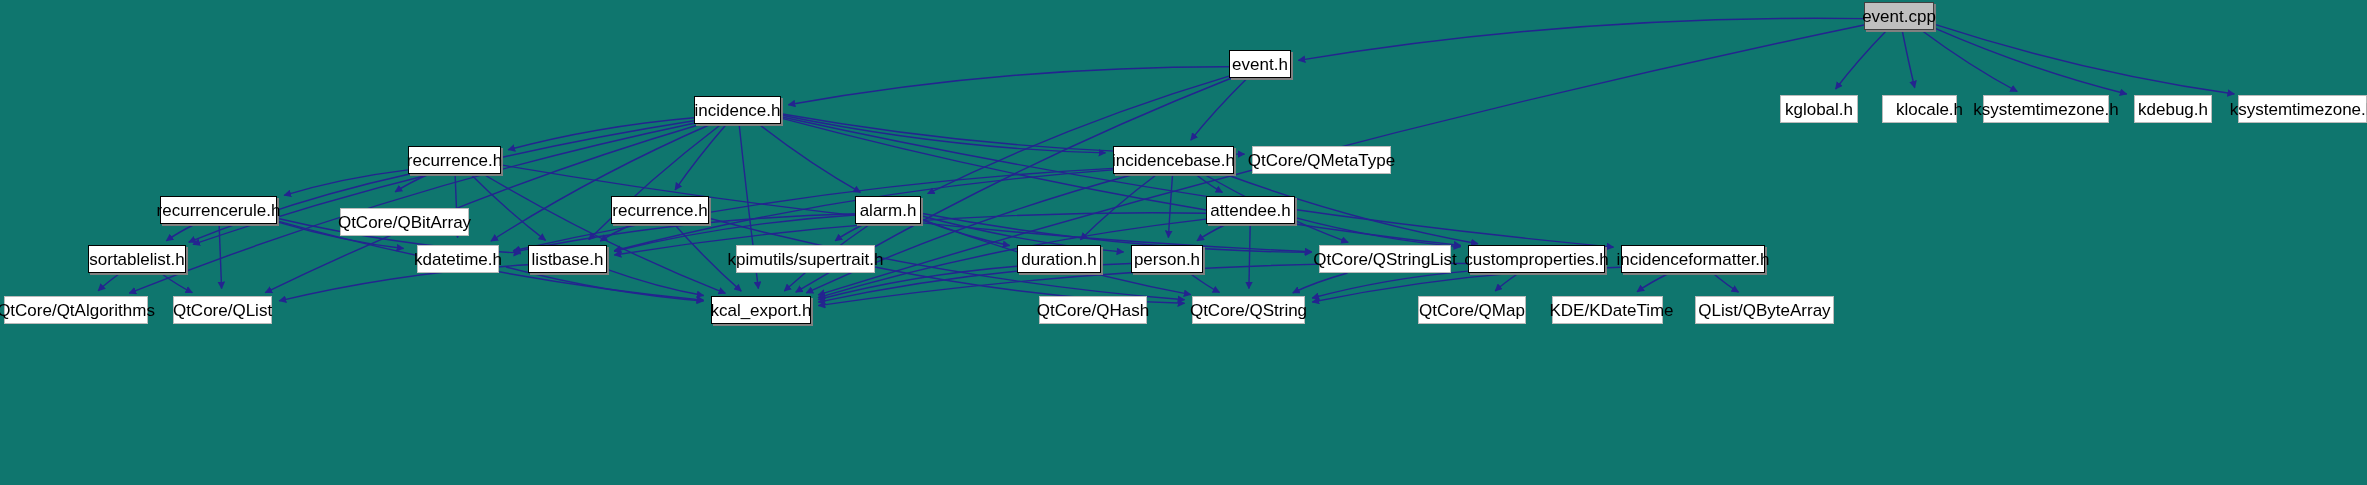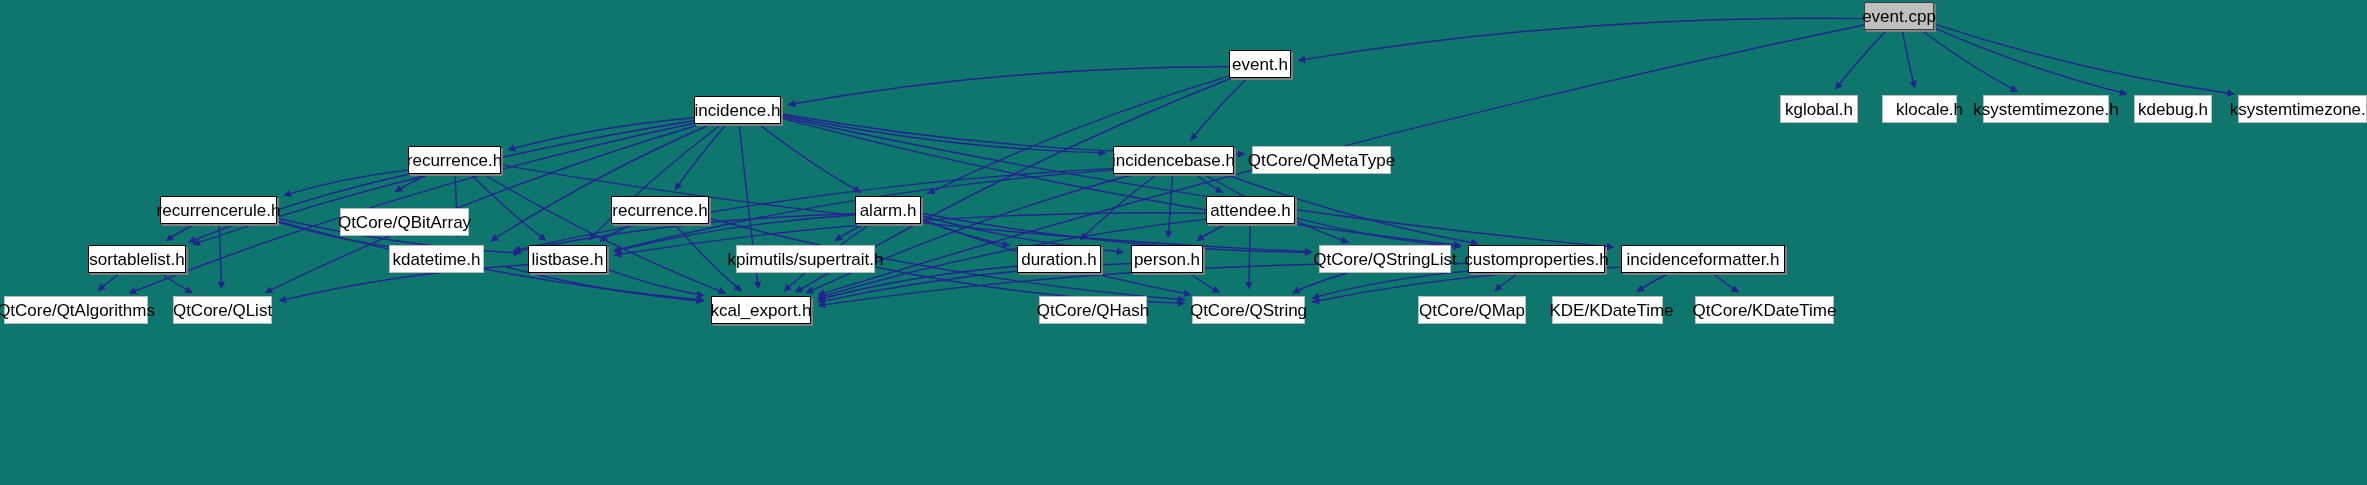--- a/index.html
+++ b/index.html
@@ -145,35 +145,35 @@
       <div class="node shadow" style="left: 694px; top: 96px; width: 87px;">incidence.h</div>
       <div class="node shadow" style="left: 408px; top: 146px; width: 93px;">recurrence.h</div>
       <div class="node shadow" style="left: 1113px; top: 146px; width: 121px;">incidencebase.h</div>
       <div class="node grey-border" style="left: 1252px; top: 146px; width: 139px;">QtCore/QMetaType</div>
       <div class="node shadow" style="left: 160px; top: 196px; width: 117px;">recurrencerule.h</div>
       <div class="node grey-border" style="left: 299px; top: 208px; width: 129px; margin-left: 41px;">QtCore/QBitArray</div>
       <div class="node shadow" style="left: 611px; top: 196px; width: 98px;">recurrence.h</div>
       <div class="node shadow" style="left: 855px; top: 196px; width: 66px;">alarm.h</div>
       <div class="node shadow" style="left: 1206px; top: 196px; width: 89px;">attendee.h</div>
       <div class="node shadow" style="left: 88px; top: 245px; width: 98px;">sortablelist.h</div>
-      <div class="node grey-border" style="left: 389px; top: 245px; width: 95px;">kdatetime.h</div>
+      <div class="node grey-border" style="left: 417px; top: 245px; width: 82px;">kdatetime.h</div>
       <div class="node shadow" style="left: 528px; top: 245px; width: 79px;">listbase.h</div>
       <div class="node grey-border" style="left: 736px; top: 245px; width: 139px;">kpimutils/supertrait.h</div>
       <div class="node shadow" style="left: 1017px; top: 245px; width: 84px;">duration.h</div>
       <div class="node shadow" style="left: 1131px; top: 245px; width: 72px;">person.h</div>
       <div class="node grey-border" style="left: 1319px; top: 245px; width: 132px;">QtCore/QStringList</div>
       <div class="node shadow" style="left: 1468px; top: 245px; width: 137px;">customproperties.h</div>
-      <div class="node shadow" style="left: 1621px; top: 245px; width: 164px;">incidenceformatter.h</div>
+      <div class="node shadow" style="left: 1621px; top: 245px; width: 144px;">incidenceformatter.h</div>
       <div class="node grey-border" style="left: 4px; top: 296px; width: 144px;">QtCore/QtAlgorithms</div>
       <div class="node grey-border" style="left: 173px; top: 296px; width: 99px;">QtCore/QList</div>
       <div class="node shadow" style="left: 711px; top: 296px; width: 100px;">kcal_export.h</div>
       <div class="node grey-border" style="left: 1039px; top: 296px; width: 108px;">QtCore/QHash</div>
       <div class="node grey-border" style="left: 1192px; top: 296px; width: 113px;">QtCore/QString</div>
       <div class="node grey-border" style="left: 1418px; top: 296px; width: 108px;">QtCore/QMap</div>
       <div class="node grey-border" style="left: 1552px; top: 296px; width: 111px; padding-left: 8px;">KDE/KDateTime</div>
-      <div class="node grey-border" style="left: 1695px; top: 296px; width: 139px;">QtCore/KDateTime</div>
+      <div class="node grey-border" style="left: 1695px; top: 296px; width: 139px;">QList/QByteArray</div>
       <div class="node grey-border" style="left: 1780px; top: 95px; width: 78px;">kglobal.h</div>
       <div class="node grey-border" style="left: 1882px; top: 95px; width: 75px; padding-left: 20px;">klocale.h</div>
       <div class="node grey-border" style="left: 1983px; top: 95px; width: 126px;">ksystemtimezone.h</div>
       <div class="node grey-border" style="left: 2134px; top: 95px; width: 78px;">kdebug.h</div>
       <div class="node grey-border" style="left: 2238px; top: 95px; width: 129px;">ksystemtimezone.h</div>
     </div>
 </div>
 
 </body></html>

